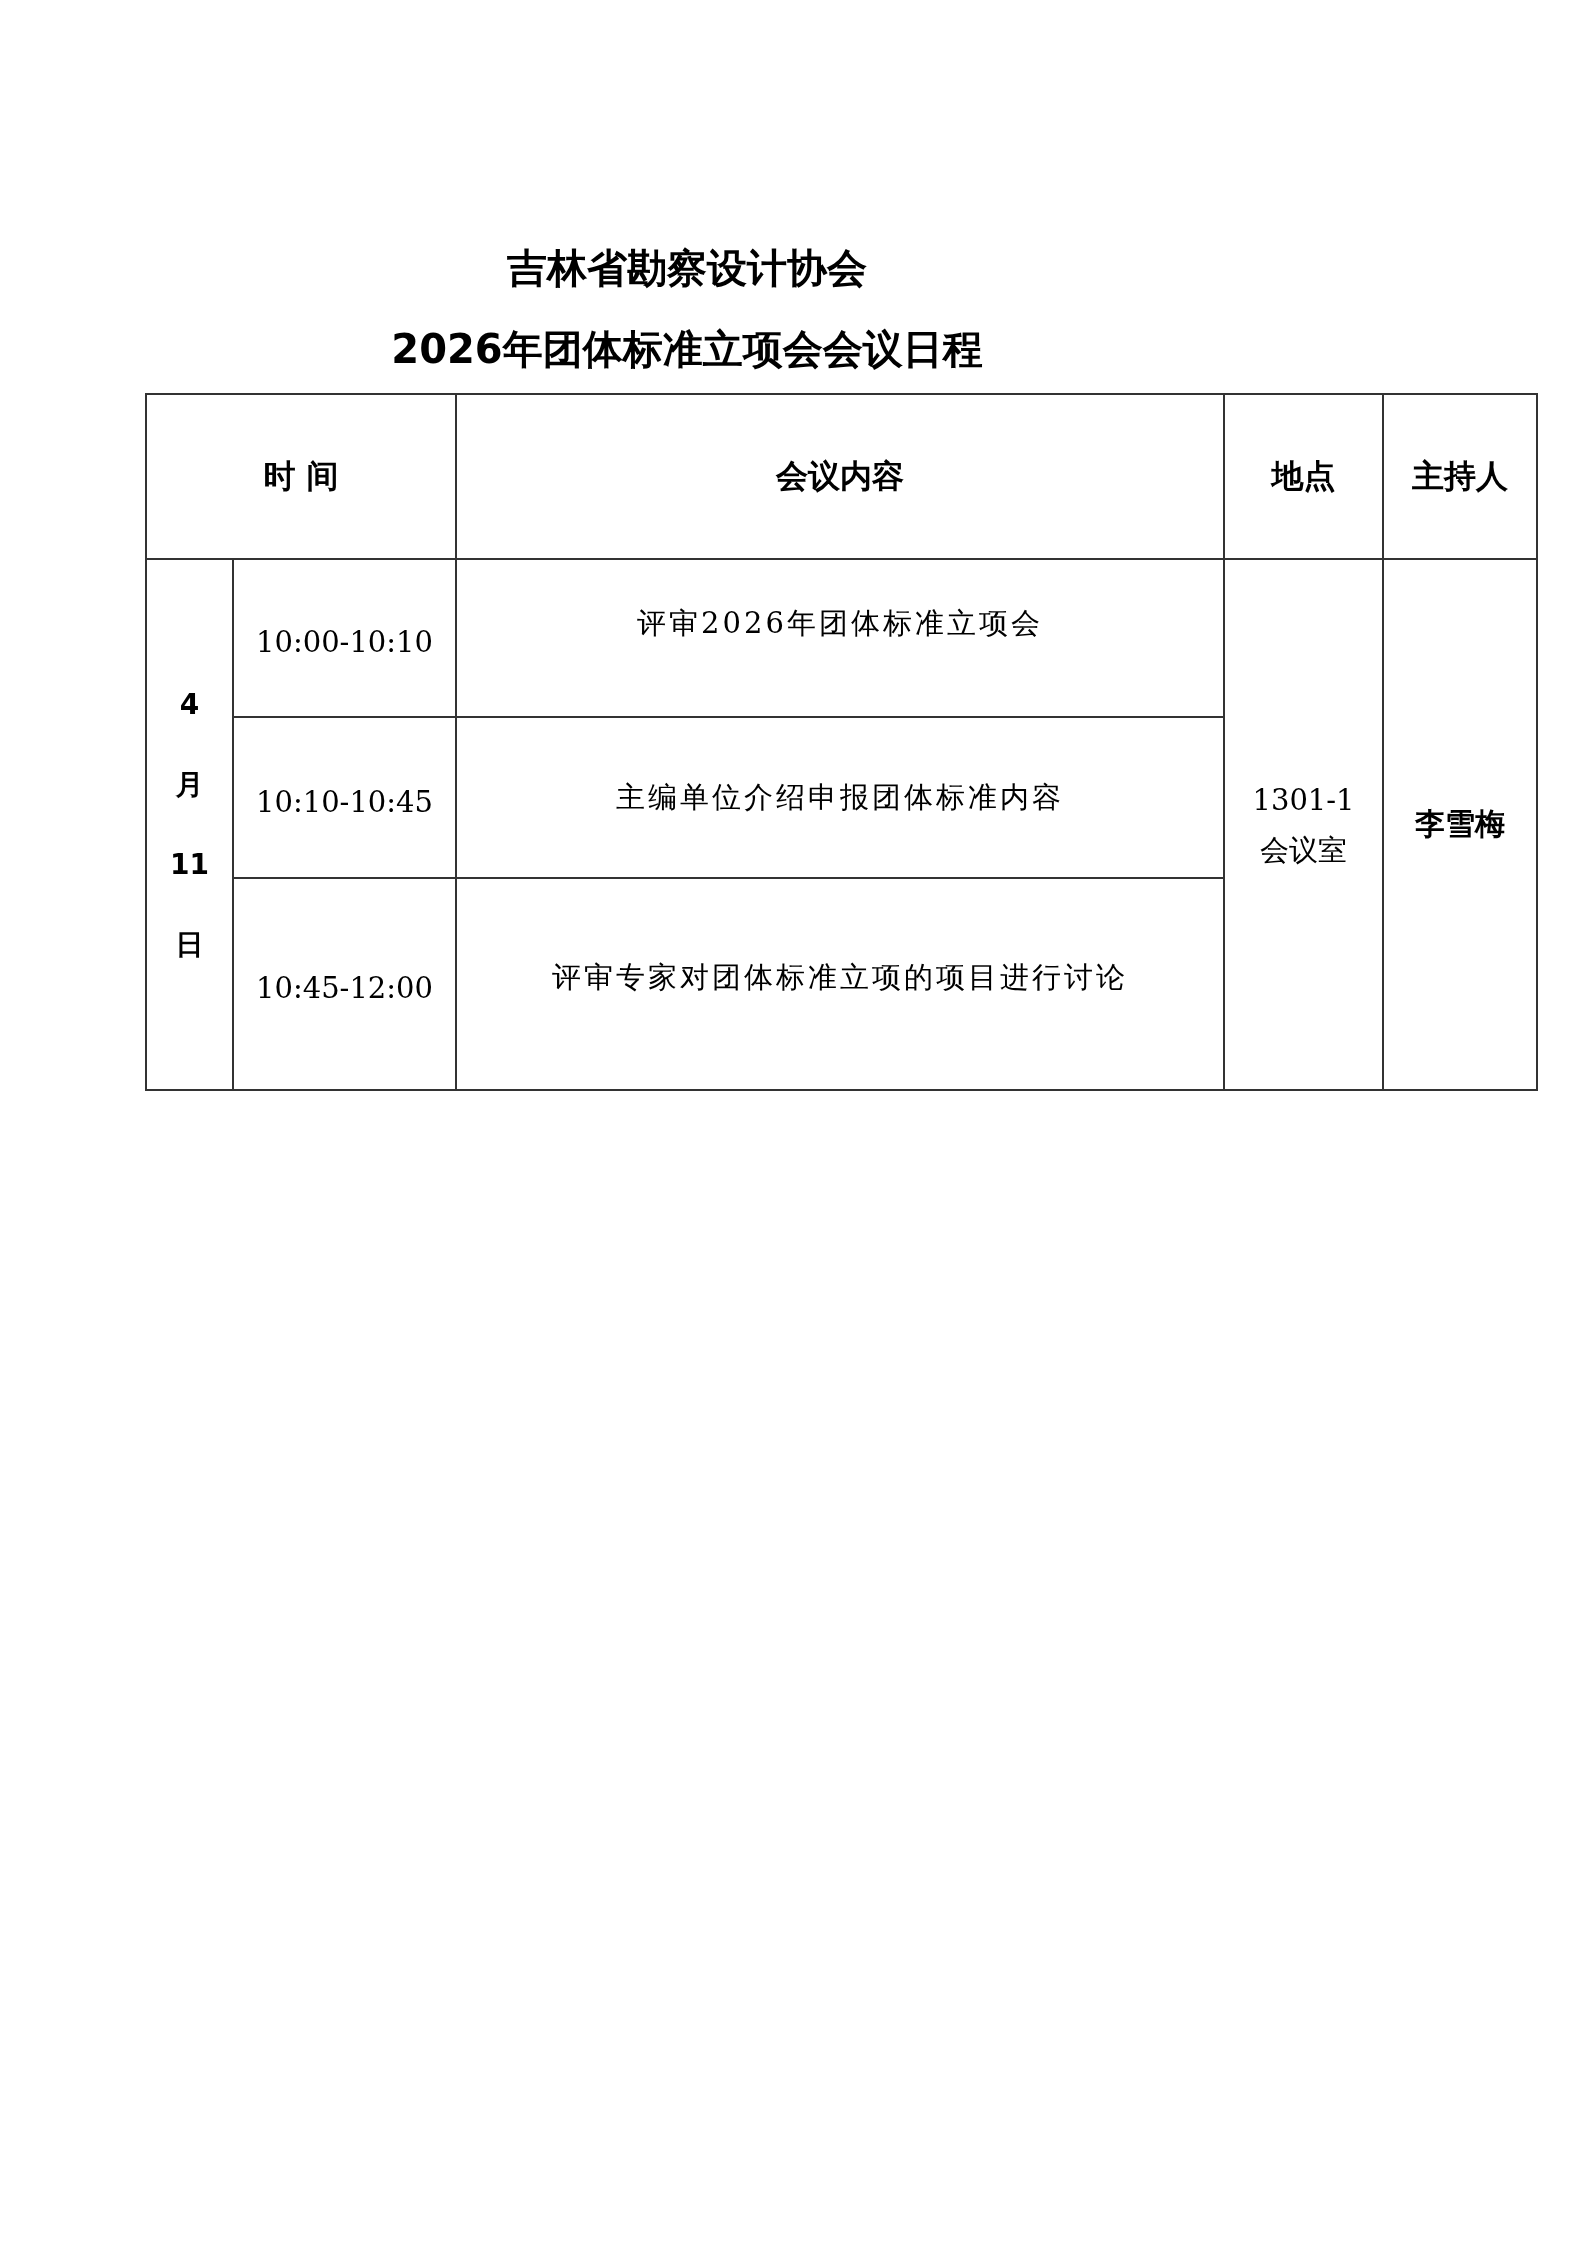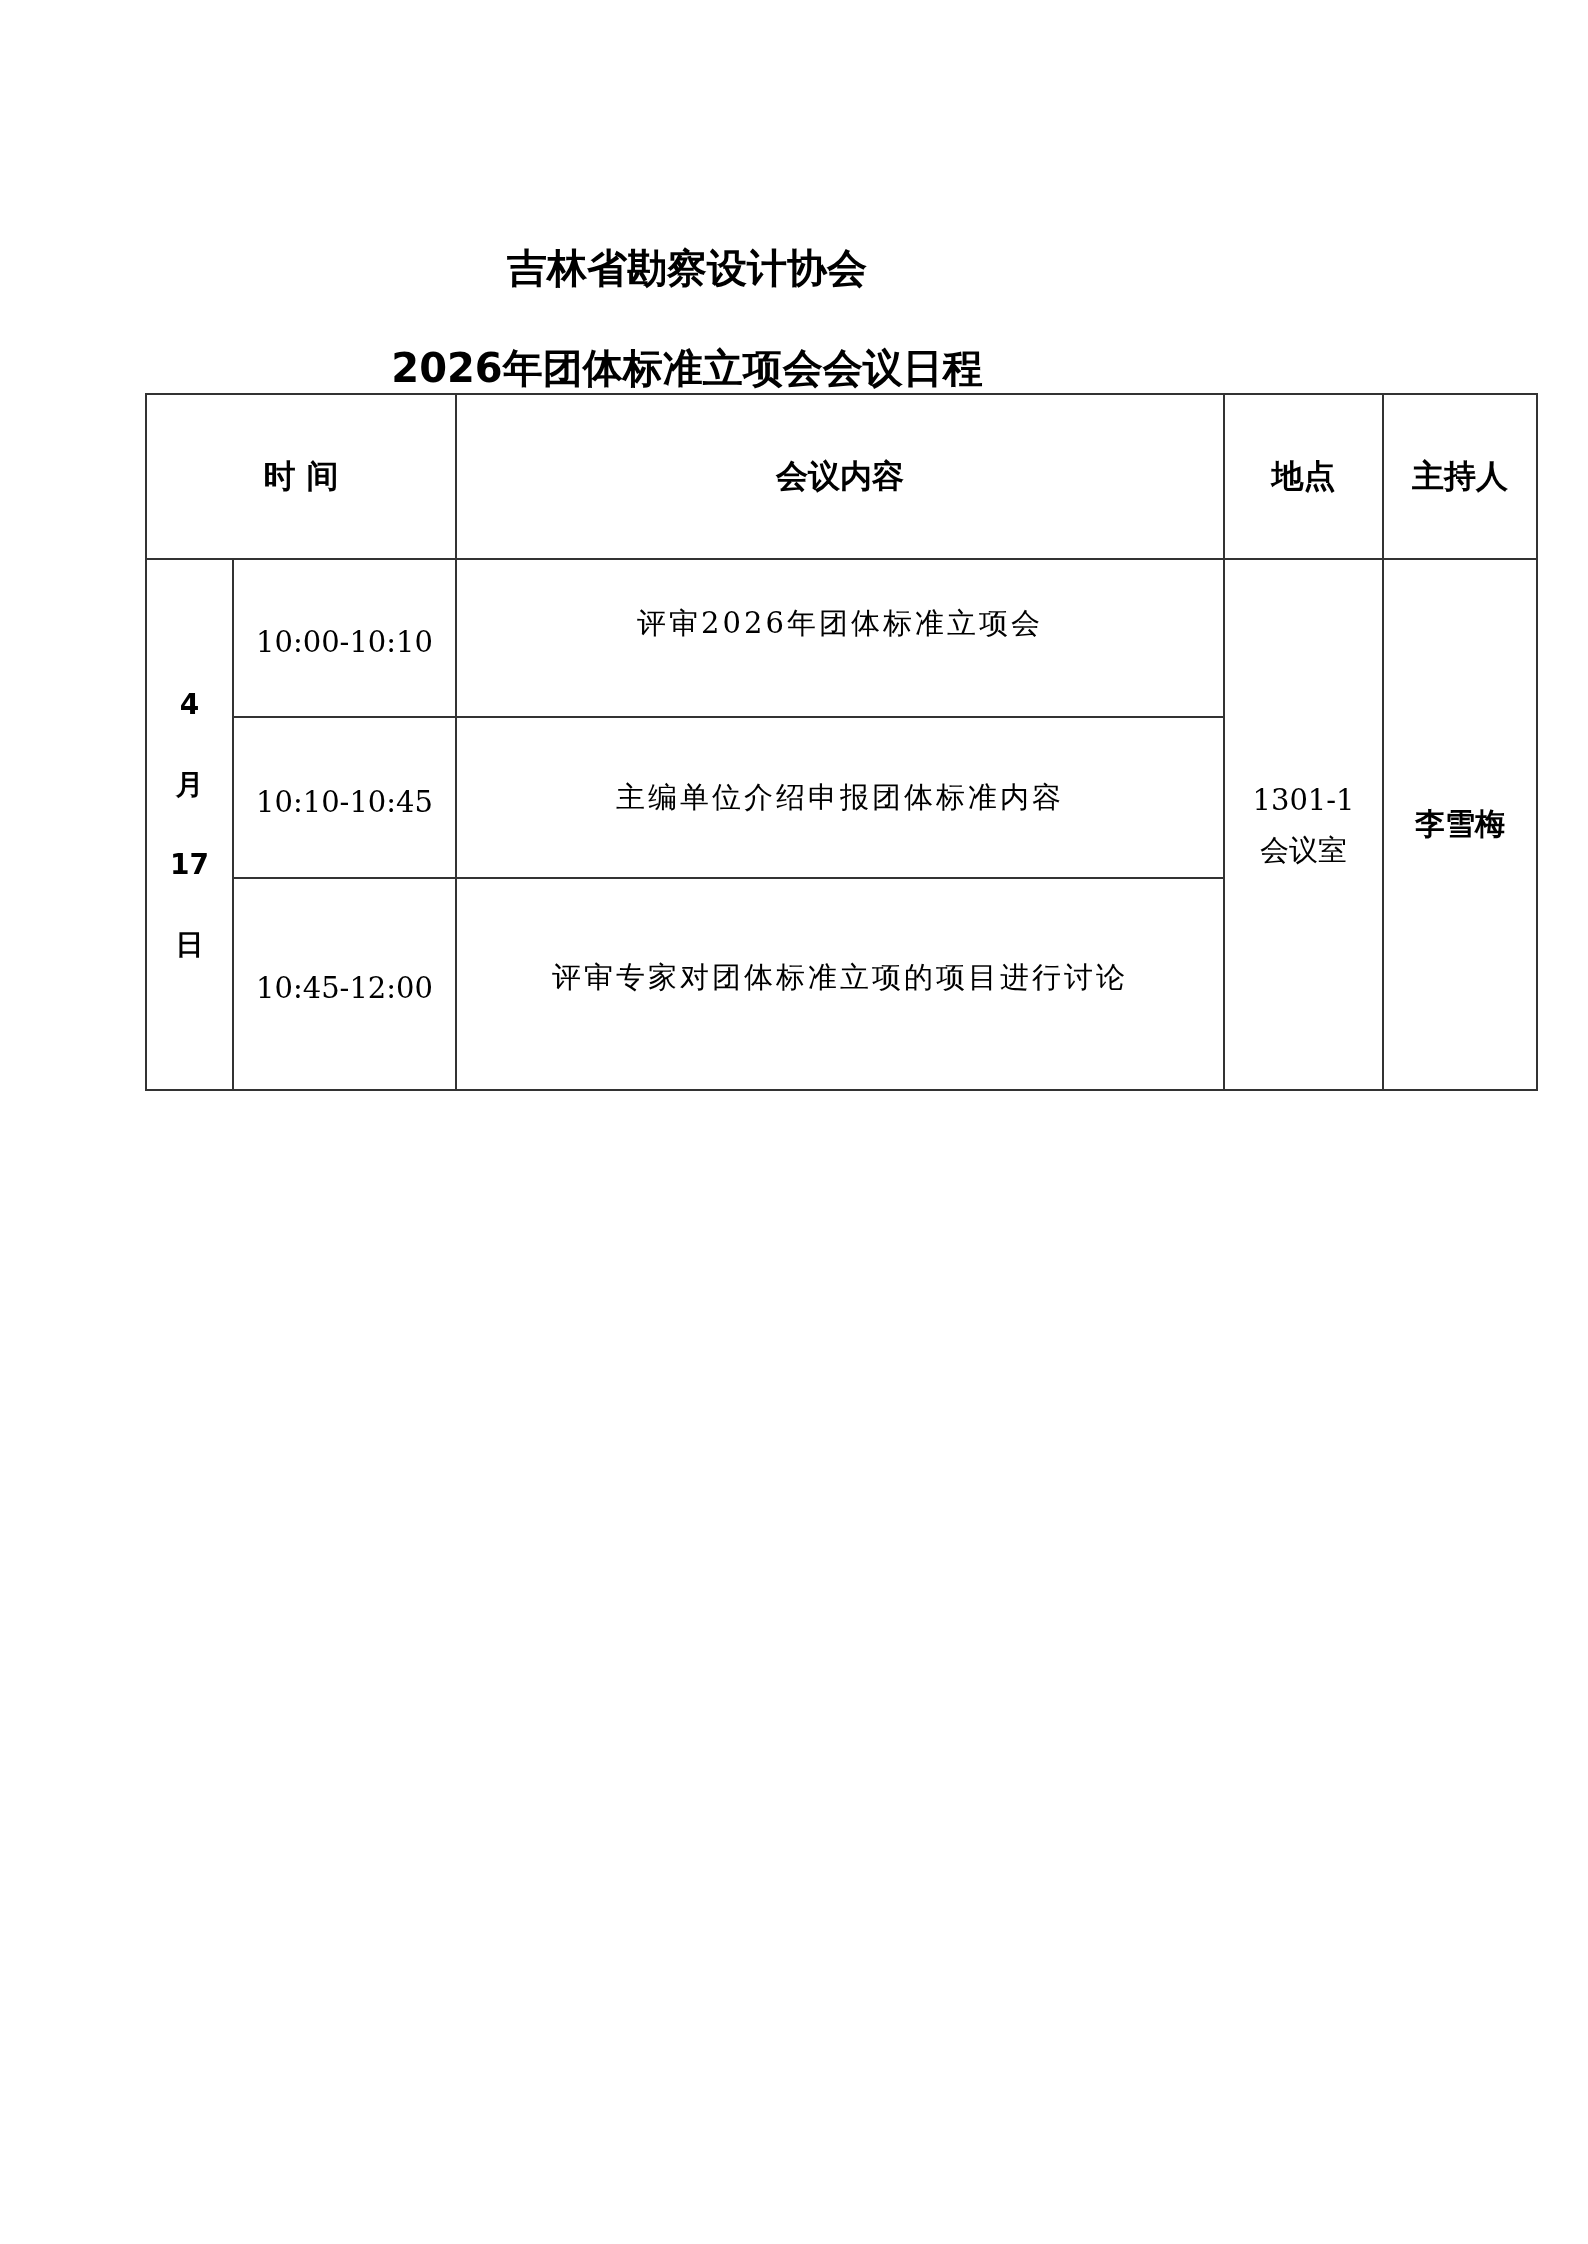--- a/index.html
+++ b/index.html
@@ -3,21 +3,21 @@
 <meta charset="utf-8">
 <style>
   html, body { margin: 0; padding: 0; background: #ffffff; }
   body { width: 1588px; height: 2244px; position: relative; overflow: hidden; color: #000; }
   .title {
     position: absolute; left: 0; width: 1374px; text-align: center;
     font-family: "DejaVu Sans", sans-serif; font-weight: bold; font-size: 40px;
     line-height: 50px; letter-spacing: 0px;
   }
   #title1 { top: 243px; }
-  #title2 { top: 343px; }
+  #title2 { top: 324px; }
   table.sched {
     position: absolute; left: 102px; top: 393px;
     border-collapse: collapse; table-layout: fixed;
     width: 1391px;
     margin-left: 43px;
   }
   table.sched td {
     border: 2px solid #333;
     text-align: center; vertical-align: middle; padding: 0;
   }
@@ -49,21 +49,21 @@
       <tr style="height:165px">
     <td colspan="2" class="hdr">时 间</td>
     <td class="hdr">会议内容</td>
     <td class="hdr">地点</td>
     <td class="hdr">主持人</td>
   </tr>
   <tr style="height:158px">
     <td rowspan="3" class="date">
       <span>4</span>
       <span>月</span>
-      <span>17</span>
+      <span>11</span>
       <span>日</span>
     </td>
     <td class="time time-cell">10:00-10:10</td>
     <td class="content" style="padding-bottom:28px">评审2026年团体标准立项会</td>
     <td rowspan="3" class="loc">
       <span>1301-1</span>
       <span>会议室</span>
     </td>
     <td rowspan="3" class="host">李雪梅</td>
   </tr>

